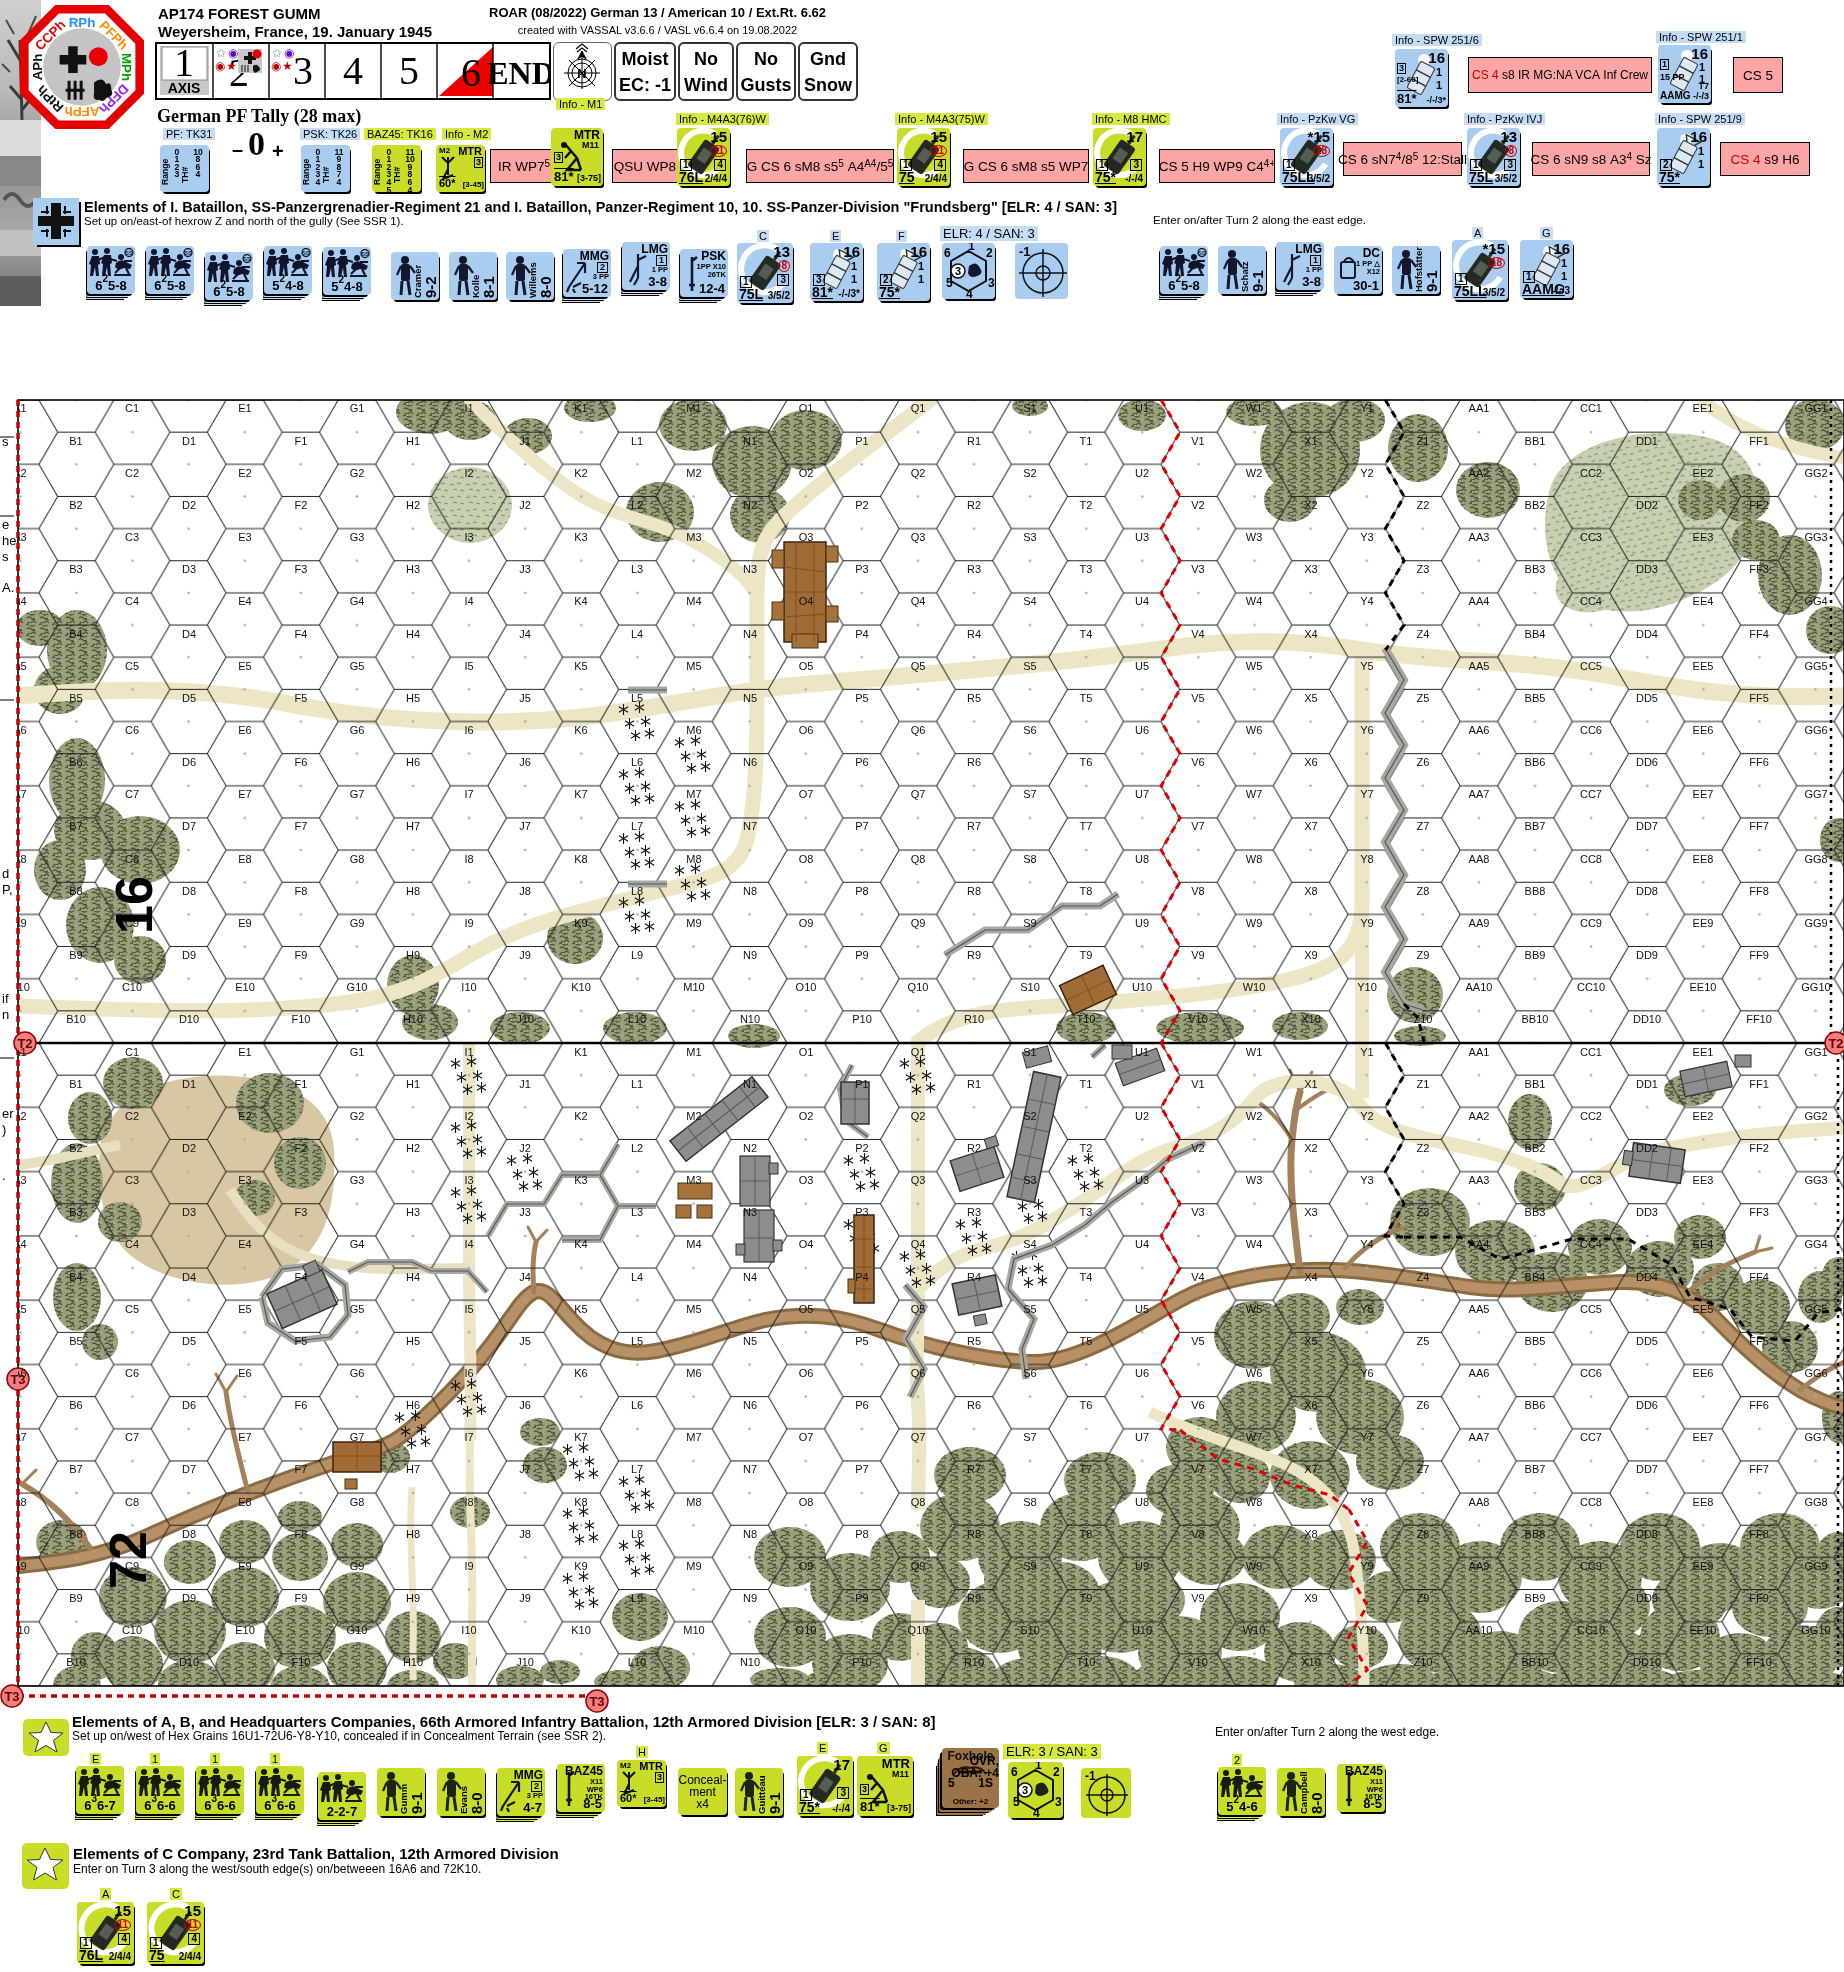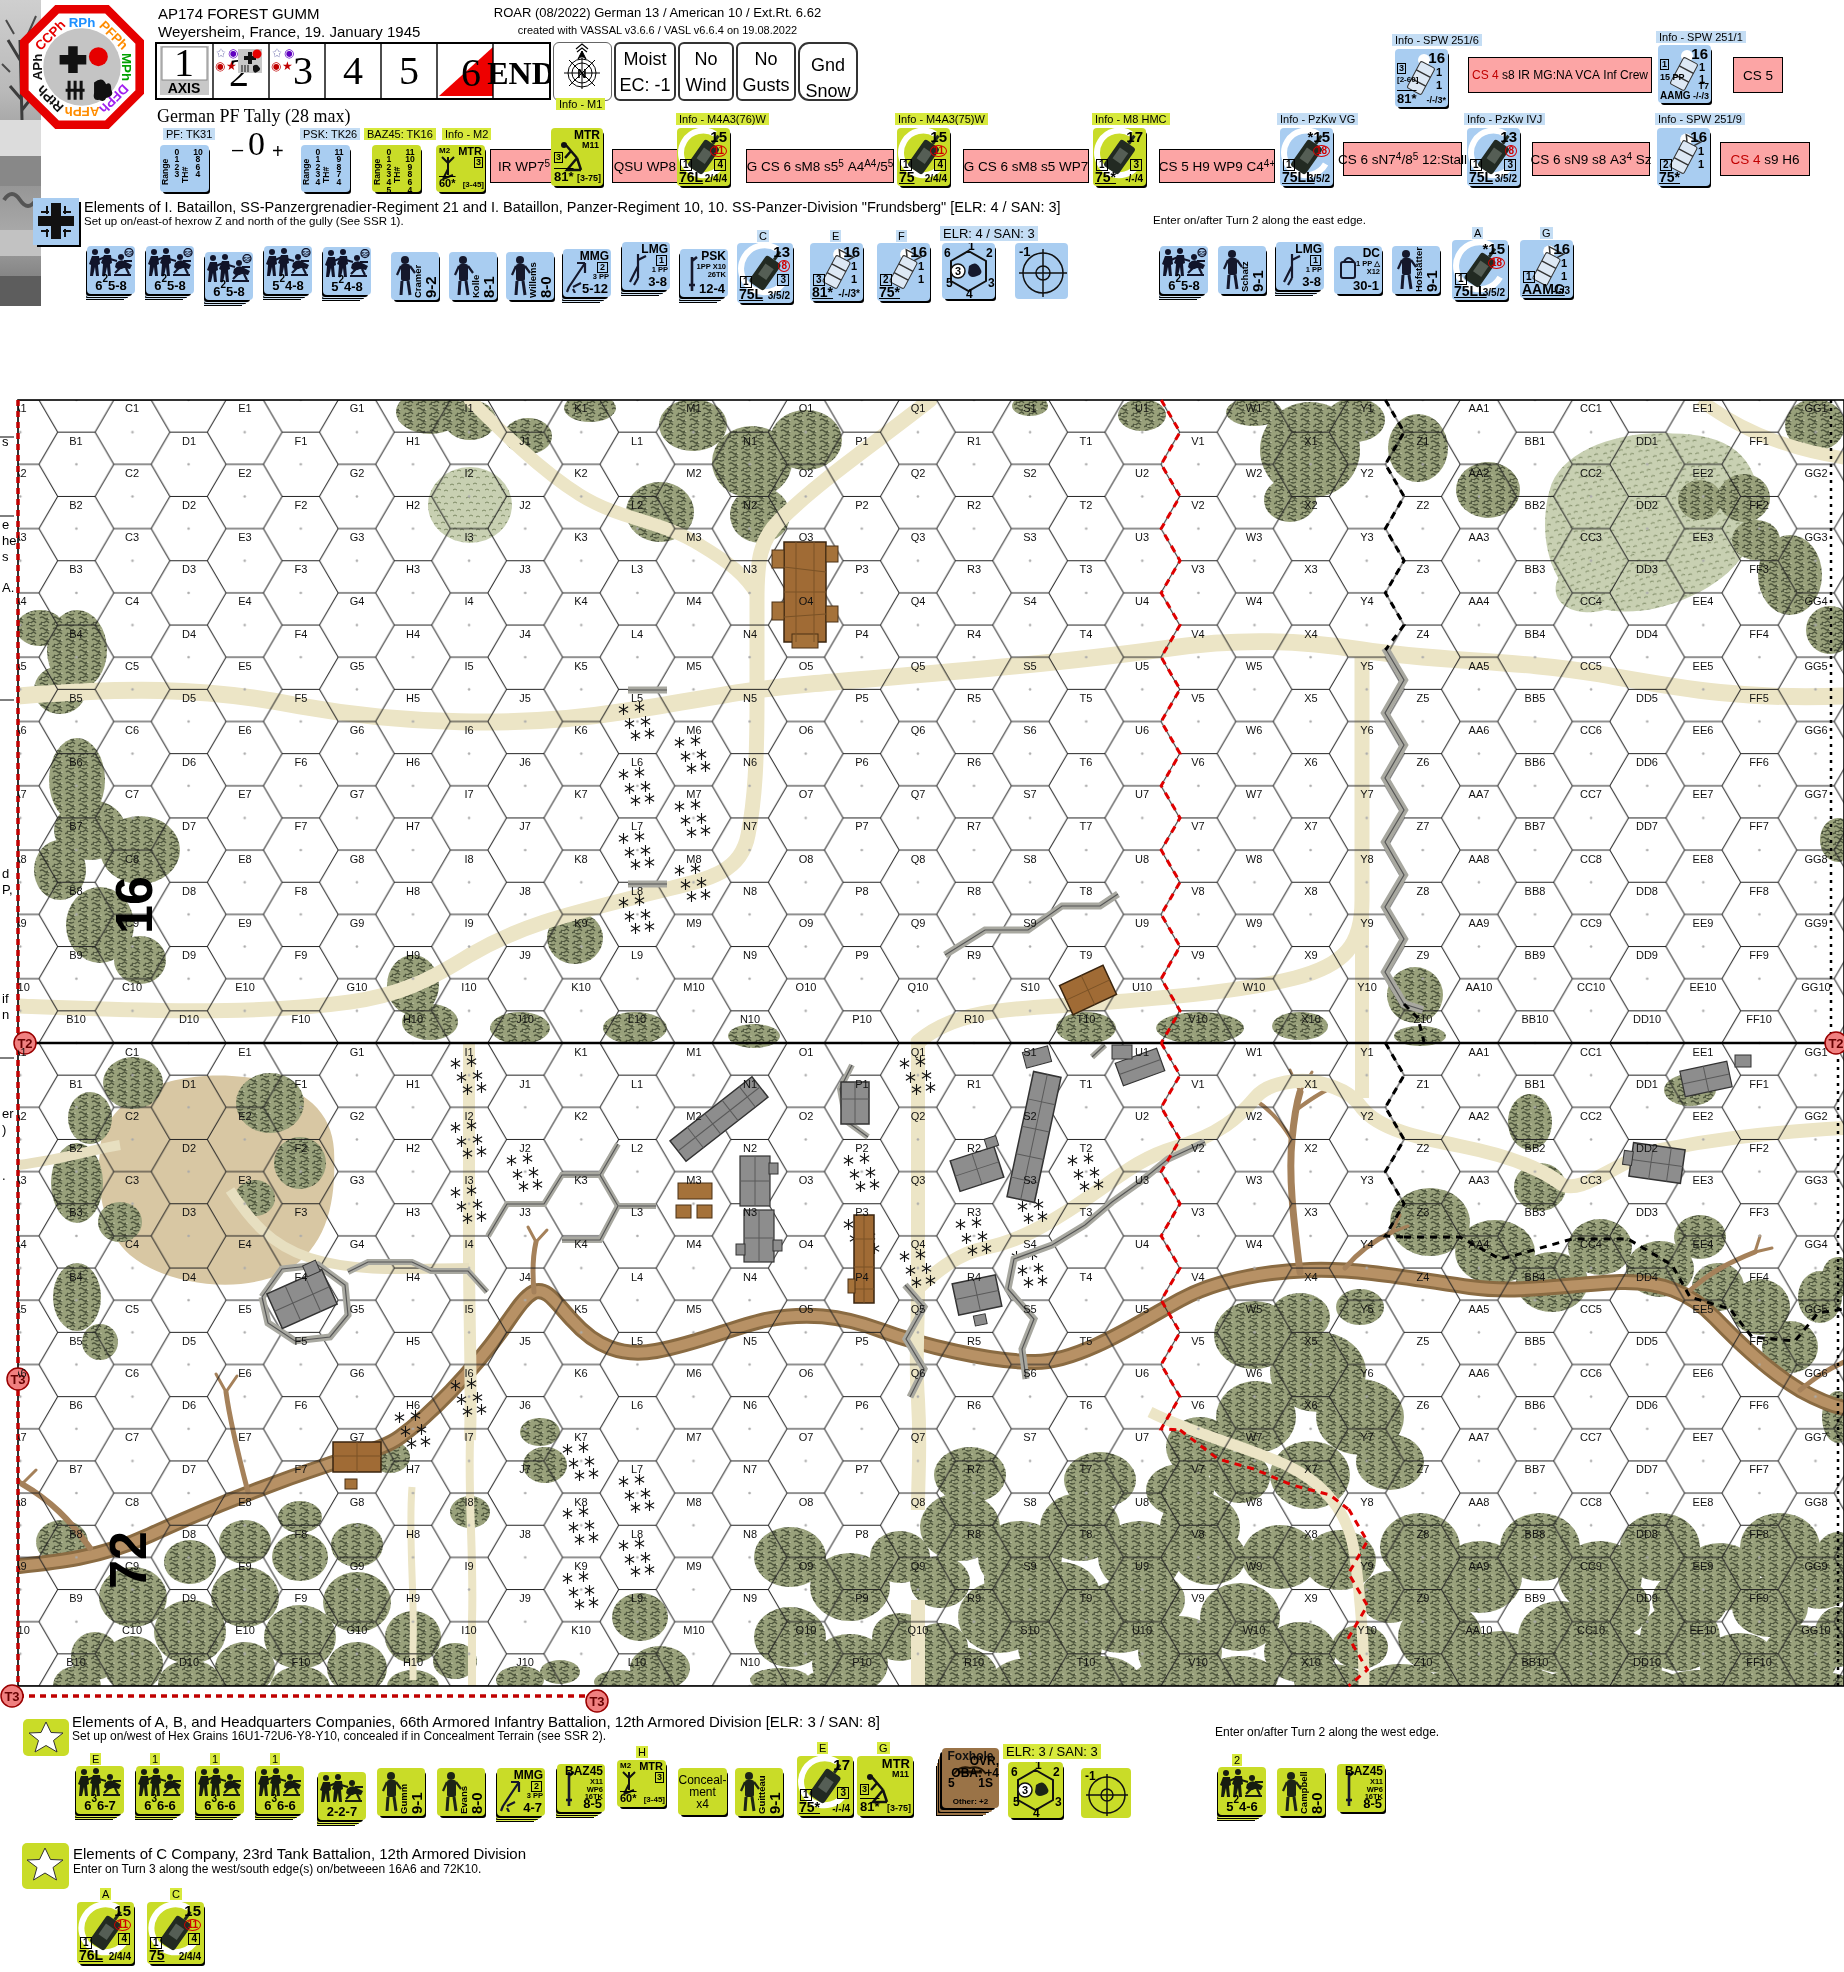--- a/index.html
+++ b/index.html
@@ -3,21 +3,21 @@
 *{margin:0;padding:0;box-sizing:border-box}
 body{width:1844px;height:1972px;position:relative;background:#fff;font-family:"Liberation Sans",sans-serif;overflow:hidden}
 .ab{position:absolute}
 .ctr{position:absolute;width:48px;height:48px;border-radius:4px;font-family:"Liberation Sans",sans-serif}
 .stk{box-shadow:-2px 3px 0 -1px #000,-3px 5px 0 -2px #cfe2f4,-4px 7px 0 -3px #000,-5px 9px 0 -4px #cfe2f4,-6px 11px 0 -5px #000}
 .stka{box-shadow:-2px 3px 0 -1px #000,-3px 5px 0 -2px #dcec50,-4px 7px 0 -3px #000,-5px 9px 0 -4px #dcec50,-6px 11px 0 -5px #000}
 .lb{position:absolute;font-size:11px;padding:0 3px;white-space:nowrap}
 .lbg{background:#c4ddf4}
 .lba{background:#d7e93c}
 .wbox{position:absolute;background:#fca5a5;border:1.6px solid #000;font-size:13.5px;white-space:nowrap;display:flex;align-items:center;justify-content:center}
-.bold{font-weight:normal}
+.bold{font-weight:bold}
 sup{font-size:10px;position:relative;top:-3px}
 .cv{position:absolute;font-weight:bold;color:#000;line-height:1}
 </style></head><body>
 
 <div class="ab" style="left:0;top:0;width:41px;height:306px;background:linear-gradient(180deg,#cfcfcf 0%,#b9b9b9 30%,#8f8f8f 55%,#a8a8a8 75%,#6f6f6f 100%)">
 <svg width="41" height="306">
       <path d="M20 40 L22 120 M20 60 L8 40 M21 80 L34 58 M22 100 L10 86 M22 110 L33 96" stroke="#3c3c3c" stroke-width="3" fill="none"></path>
       <path d="M6 20 L14 34 M36 16 L28 34 M2 64 L10 72 M38 70 L30 80" stroke="#4a4a4a" stroke-width="2"></path>
       <rect y="120" width="41" height="36" fill="#dcdcdc"></rect>
       <rect y="156" width="41" height="30" fill="#888"></rect>
@@ -100,21 +100,21 @@
         <path d="M28 8 L28 46 M10 30 L46 30 M15 17 L41 43 M41 17 L15 43" stroke-width="1"></path>
         <path d="M28 8 L24 16 L28 13 L32 16 Z" fill="#000"></path>
         <path d="M22 6 L28 1 L34 6 M23 9 L28 5 L33 9" stroke-width="1.2"></path>
       </g>
       <text x="28" y="35" font-size="13" font-weight="bold" text-anchor="middle" font-family="Liberation Sans,sans-serif">N</text>
     </svg></div>
 
 <div class="ab bold" style="left:614px;top:42px;width:62px;height:59px;border:2px solid #333;border-radius:6px;background:#fff;font-size:18px;text-align:center;line-height:26px;padding-top:2px">Moist<br>EC: -1</div>
 <div class="ab bold" style="left:678px;top:42px;width:56px;height:59px;border:2px solid #333;border-radius:6px;background:#fff;font-size:18px;text-align:center;line-height:26px;padding-top:2px">No<br>Wind</div>
 <div class="ab bold" style="left:736px;top:42px;width:60px;height:59px;border:2px solid #333;border-radius:6px;background:#fff;font-size:18px;text-align:center;line-height:26px;padding-top:2px">No<br>Gusts</div>
-<div class="ab bold" style="left:798px;top:42px;width:60px;height:59px;border:2px solid #333;border-radius:11px;background:#fff;font-size:18px;text-align:center;line-height:26px;padding-top:8px">Gnd<br>Snow</div>
+<div class="ab bold" style="left:798px;top:42px;width:60px;height:59px;border:2px solid #333;border-radius:6px;background:#fff;font-size:18px;text-align:center;line-height:26px;padding-top:2px">Gnd<br>Snow</div>
 
 <div class="ab bold" style="left:157px;top:106px;font-family:'Liberation Serif',serif;font-size:18px">German PF Tally (28 max)</div>
 
 <div class="lb lbg" style="left:163px;top:128px">PF: TK31</div>
 <div class="ctr" style="left:160px;top:145px;background:#a9cdf1;width:49px;height:47px;box-shadow:2px 3px 0 -1px #000">
 <svg class="ab" width="49" height="47">
       <g font-family="Liberation Sans,sans-serif" font-size="8.6" font-weight="bold" text-anchor="middle">
 <text x="8" y="40" transform="rotate(-90 8 40)" text-anchor="start">Range</text>
 <text x="28" y="38" transform="rotate(-90 28 38)" text-anchor="start">TH#</text>
 <text x="17" y="9.5">0</text>

